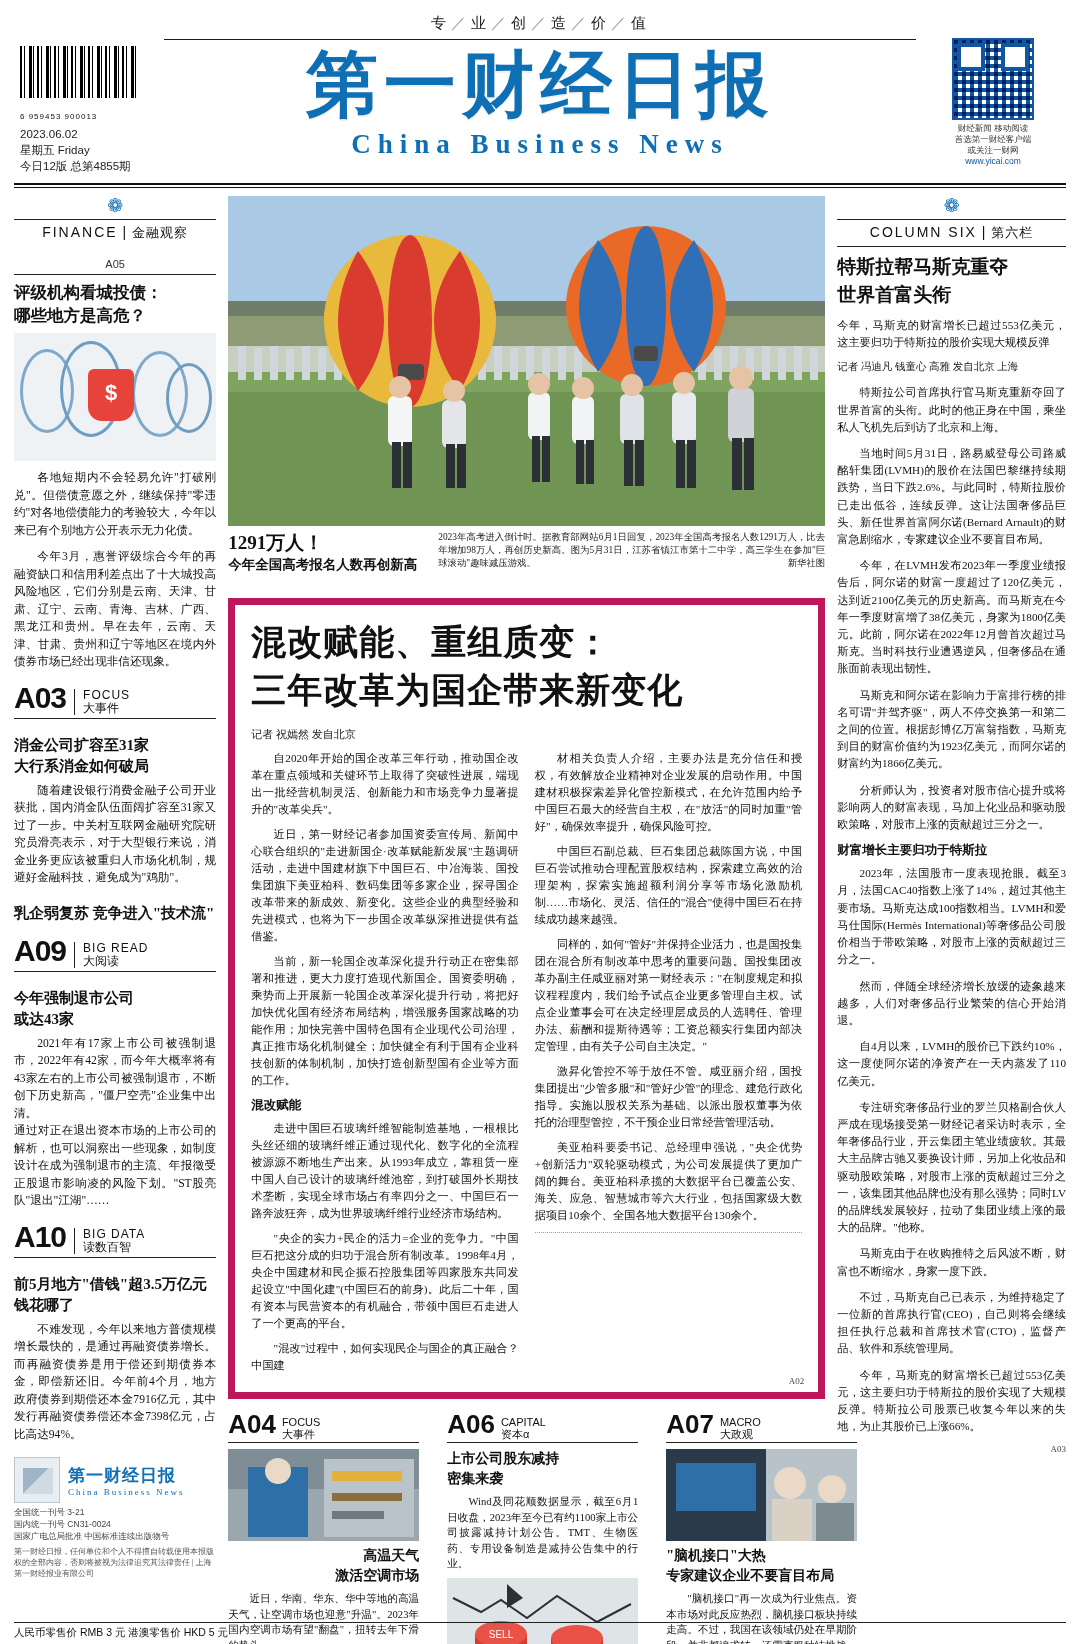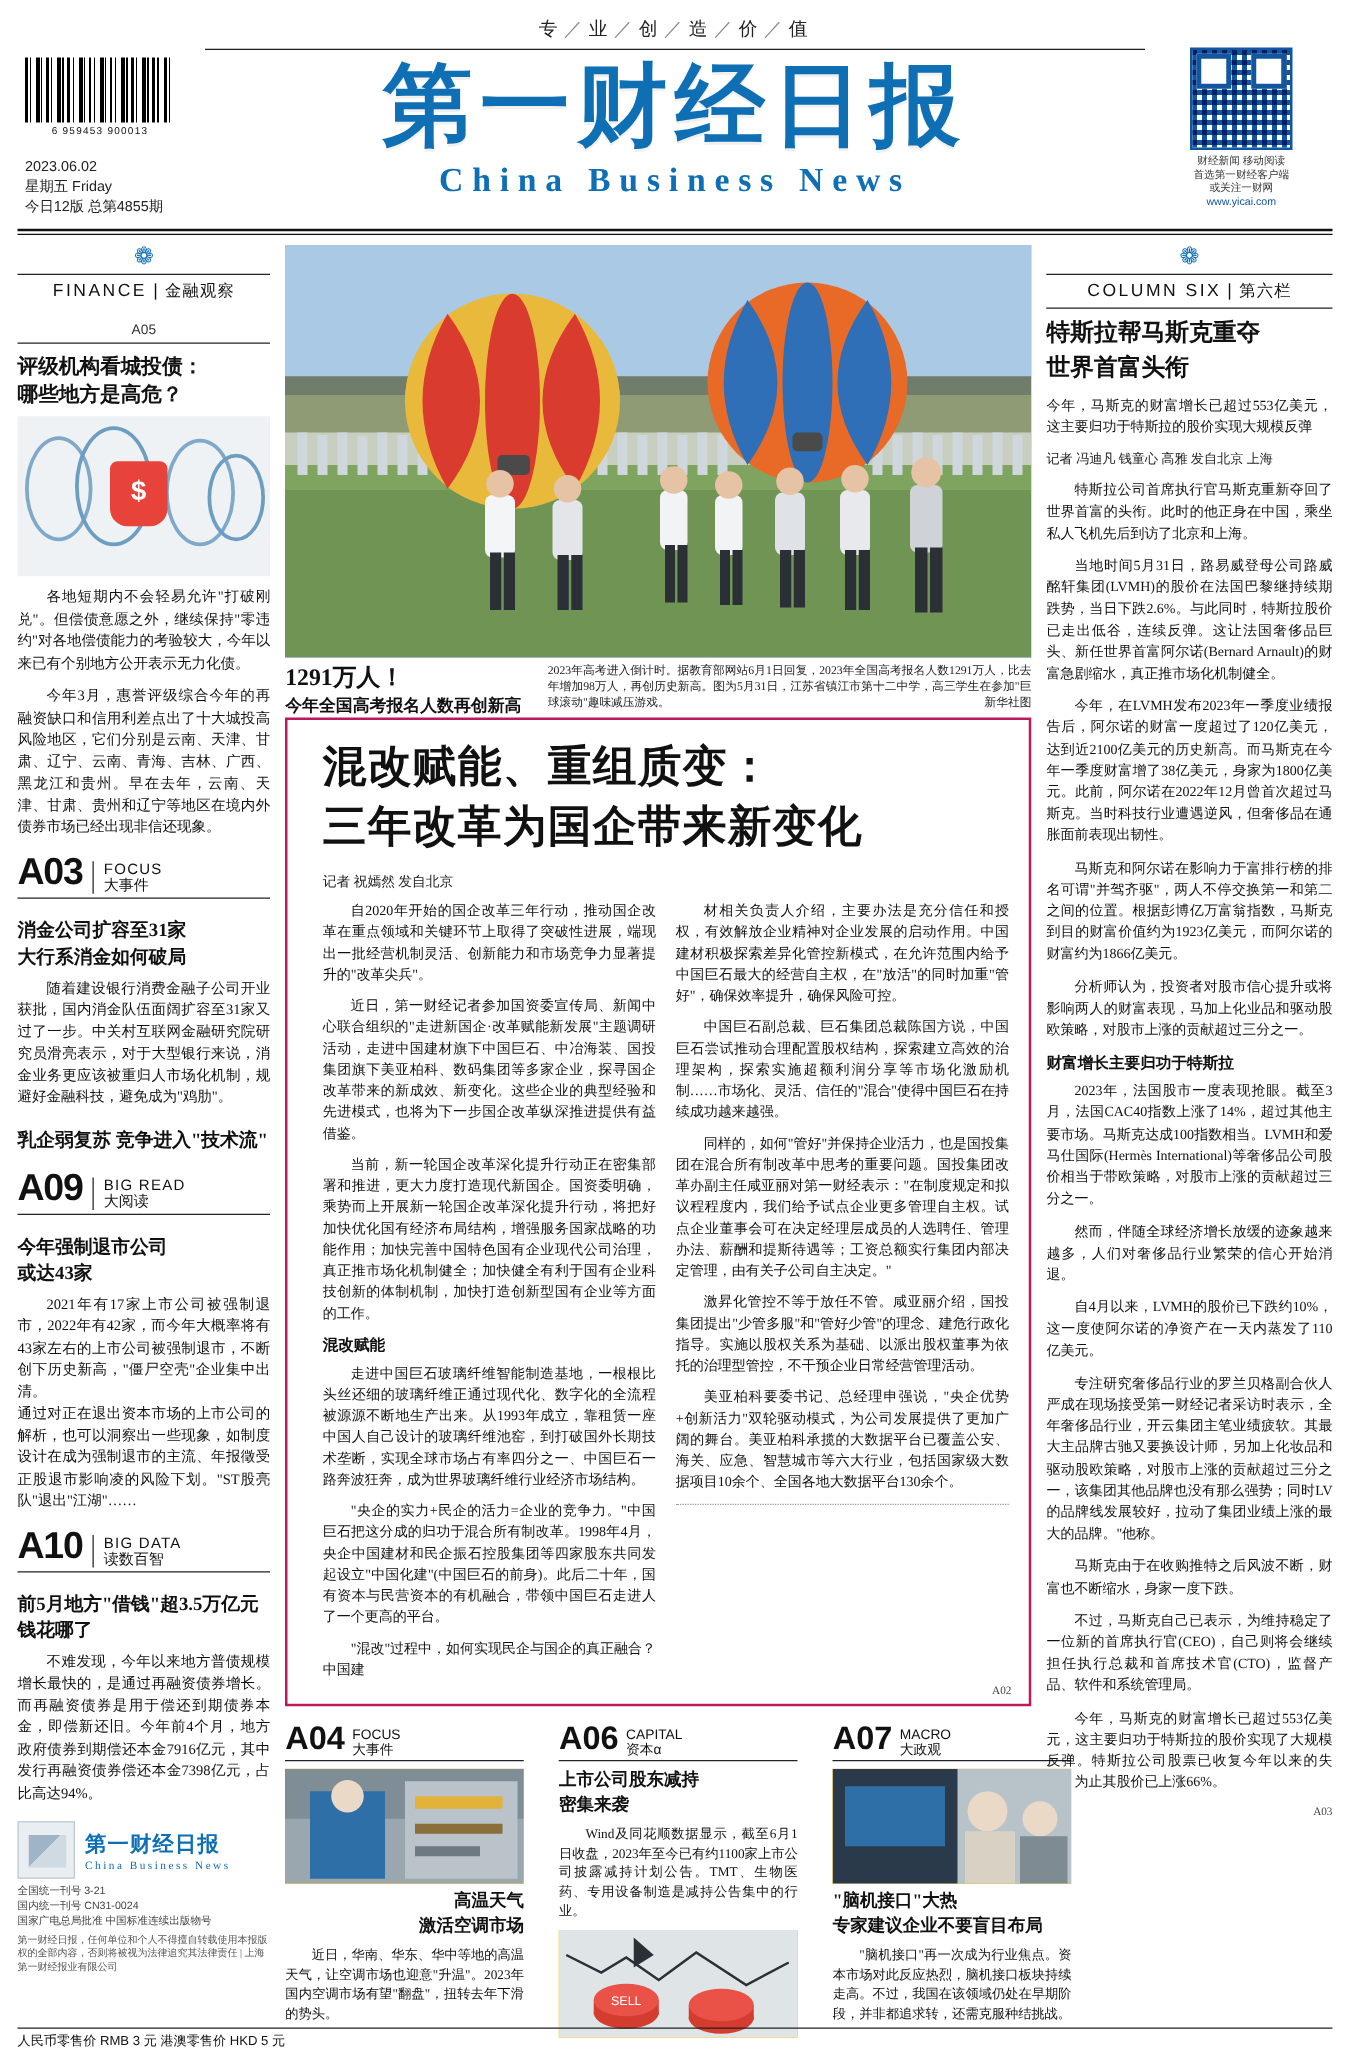--- a/index.html
+++ b/index.html
@@ -20,21 +20,21 @@
     text-align:center; font-size:15px; letter-spacing:3px; color:#222;
     padding-top:14px; font-family:"Liberation Serif", serif;
   }
   .slogan .sep { color:#888; margin:0 2px; }
   .rule-top { border-top:1px solid #1b1b1b; margin:6px 150px 0 150px; }
 
   .barcode { position:absolute; left:6px; top:46px; width:120px; }
   .barcode .bars { height:52px; width:118px; background:
      repeating-linear-gradient(to right,#000 0 2px,#fff 2px 4px,#000 4px 5px,#fff 5px 9px,#000 9px 12px,#fff 12px 13px,#000 13px 14px,#fff 14px 17px);
      border:0; }
-  .barcode .num { font-size:8px; letter-spacing:1px; text-align:center; margin-top:2px; font-family:"Liberation Sans",sans-serif;}
+  .barcode .num { font-size:8px; letter-spacing:1px; margin-top:14px; font-family:"Liberation Sans",sans-serif;}
 
   .issue { position:absolute; left:6px; top:126px; font-size:11.5px; line-height:16px; color:#222;
            font-family:"Liberation Sans",sans-serif; }
 
   .title-block { text-align:center; padding-top:4px; }
   .cn-title {
     font-size:72px; font-weight:bold; letter-spacing:6px; color:#0f6fb4;
     font-family:"Liberation Serif", serif; line-height:1.15;
     text-shadow:0 2px 0 rgba(0,0,0,0.06);
   }
@@ -96,21 +96,21 @@
 
   
   .photo-main { width:100%; height:330px; position:relative; overflow:hidden; background:#5c7fa6; }
   .photo-cap-row { display:flex; gap:10px; margin-top:5px; }
   .pc-left { width:200px; }
   .pc-left .n1 { font-size:19px; font-weight:bold; line-height:24px; }
   .pc-left .n2 { font-size:13.5px; font-weight:bold; line-height:19px; }
   .pc-right { flex:1; font-size:9.4px; line-height:13px; color:#222; text-align:justify; }
   .pc-right .src { float:right; }
 
-  .redbox { border:2px solid #be185d; margin-top:0; padding:14px 16px 10px 28px; position:relative; }
+  .redbox { border:7px solid #be185d; margin-top:24px; padding:14px 16px 10px 16px; position:relative; }
   .headline { font-size:35px; font-weight:bold; line-height:48px; letter-spacing:1px; }
   .byline { font-size:11px; margin:12px 0 8px 0; color:#222; }
   .redcols { display:flex; gap:16px; }
   .redcols .c { flex:1; }
   .redcols p { font-size:11.2px; line-height:17px; text-align:justify; text-indent:2em; margin:0 0 8px 0; }
   .subhead { font-size:12.5px; font-weight:bold; margin:6px 0 6px 0; }
   .pagemark { position:absolute; right:14px; bottom:6px; font-size:9px; color:#444; }
   .dotline { border-top:1px dotted #999; margin:6px 0 4px 0; }
 
   
@@ -516,21 +516,21 @@
         </div>
         <div class="sec-rule2"></div>
       </div>
 
       <h2 style="white-space:pre-line;">特斯拉帮马斯克重夺
 世界首富头衔</h2>
       <p class="body ni">今年，马斯克的财富增长已超过553亿美元，这主要归功于特斯拉的股价实现大规模反弹</p>
       <div class="byline">记者 冯迪凡 钱童心 高雅 发自北京 上海</div>
 
       <p class="body">特斯拉公司首席执行官马斯克重新夺回了世界首富的头衔。此时的他正身在中国，乘坐私人飞机先后到访了北京和上海。</p>
-      <p class="body">当地时间5月31日，路易威登母公司路威酩轩集团(LVMH)的股价在法国巴黎继持续期跌势，当日下跌2.6%。与此同时，特斯拉股价已走出低谷，连续反弹。这让法国奢侈品巨头、新任世界首富阿尔诺(Bernard Arnault)的财富急剧缩水，真正推市场化机制健全。</p>
+      <p class="body">当地时间5月31日，路易威登母公司路威酩轩集团(LVMH)的股价在法国巴黎继持续期跌势，当日下跌2.6%。与此同时，特斯拉股价已走出低谷，连续反弹。这让法国奢侈品巨头、新任世界首富阿尔诺(Bernard Arnault)的财富急剧缩水，专家建议企业不要盲目布局。</p>
       <p class="body">今年，在LVMH发布2023年一季度业绩报告后，阿尔诺的财富一度超过了120亿美元，达到近2100亿美元的历史新高。而马斯克在今年一季度财富增了38亿美元，身家为1800亿美元。此前，阿尔诺在2022年12月曾首次超过马斯克。当时科技行业遭遇逆风，但奢侈品在通胀面前表现出韧性。</p>
       <p class="body">马斯克和阿尔诺在影响力于富排行榜的排名可谓"并驾齐驱"，两人不停交换第一和第二之间的位置。根据彭博亿万富翁指数，马斯克到目的财富价值约为1923亿美元，而阿尔诺的财富约为1866亿美元。</p>
       <p class="body">分析师认为，投资者对股市信心提升或将影响两人的财富表现，马加上化业品和驱动股欧策略，对股市上涨的贡献超过三分之一。</p>
 
       <div class="rc-sub">财富增长主要归功于特斯拉</div>
 
       <p class="body">2023年，法国股市一度表现抢眼。截至3月，法国CAC40指数上涨了14%，超过其他主要市场。马斯克达成100指数相当。LVMH和爱马仕国际(Hermès International)等奢侈品公司股价相当于带欧策略，对股市上涨的贡献超过三分之一。</p>
       <p class="body">然而，伴随全球经济增长放缓的迹象越来越多，人们对奢侈品行业繁荣的信心开始消退。</p>
       <p class="body">自4月以来，LVMH的股价已下跌约10%，这一度使阿尔诺的净资产在一天内蒸发了110亿美元。</p>
       <p class="body">专注研究奢侈品行业的罗兰贝格副合伙人严成在现场接受第一财经记者采访时表示，全年奢侈品行业，开云集团主笔业绩疲软。其最大主品牌古驰又要换设计师，另加上化妆品和驱动股欧策略，对股市上涨的贡献超过三分之一，该集团其他品牌也没有那么强势；同时LV的品牌线发展较好，拉动了集团业绩上涨的最大的品牌。"他称。</p>

